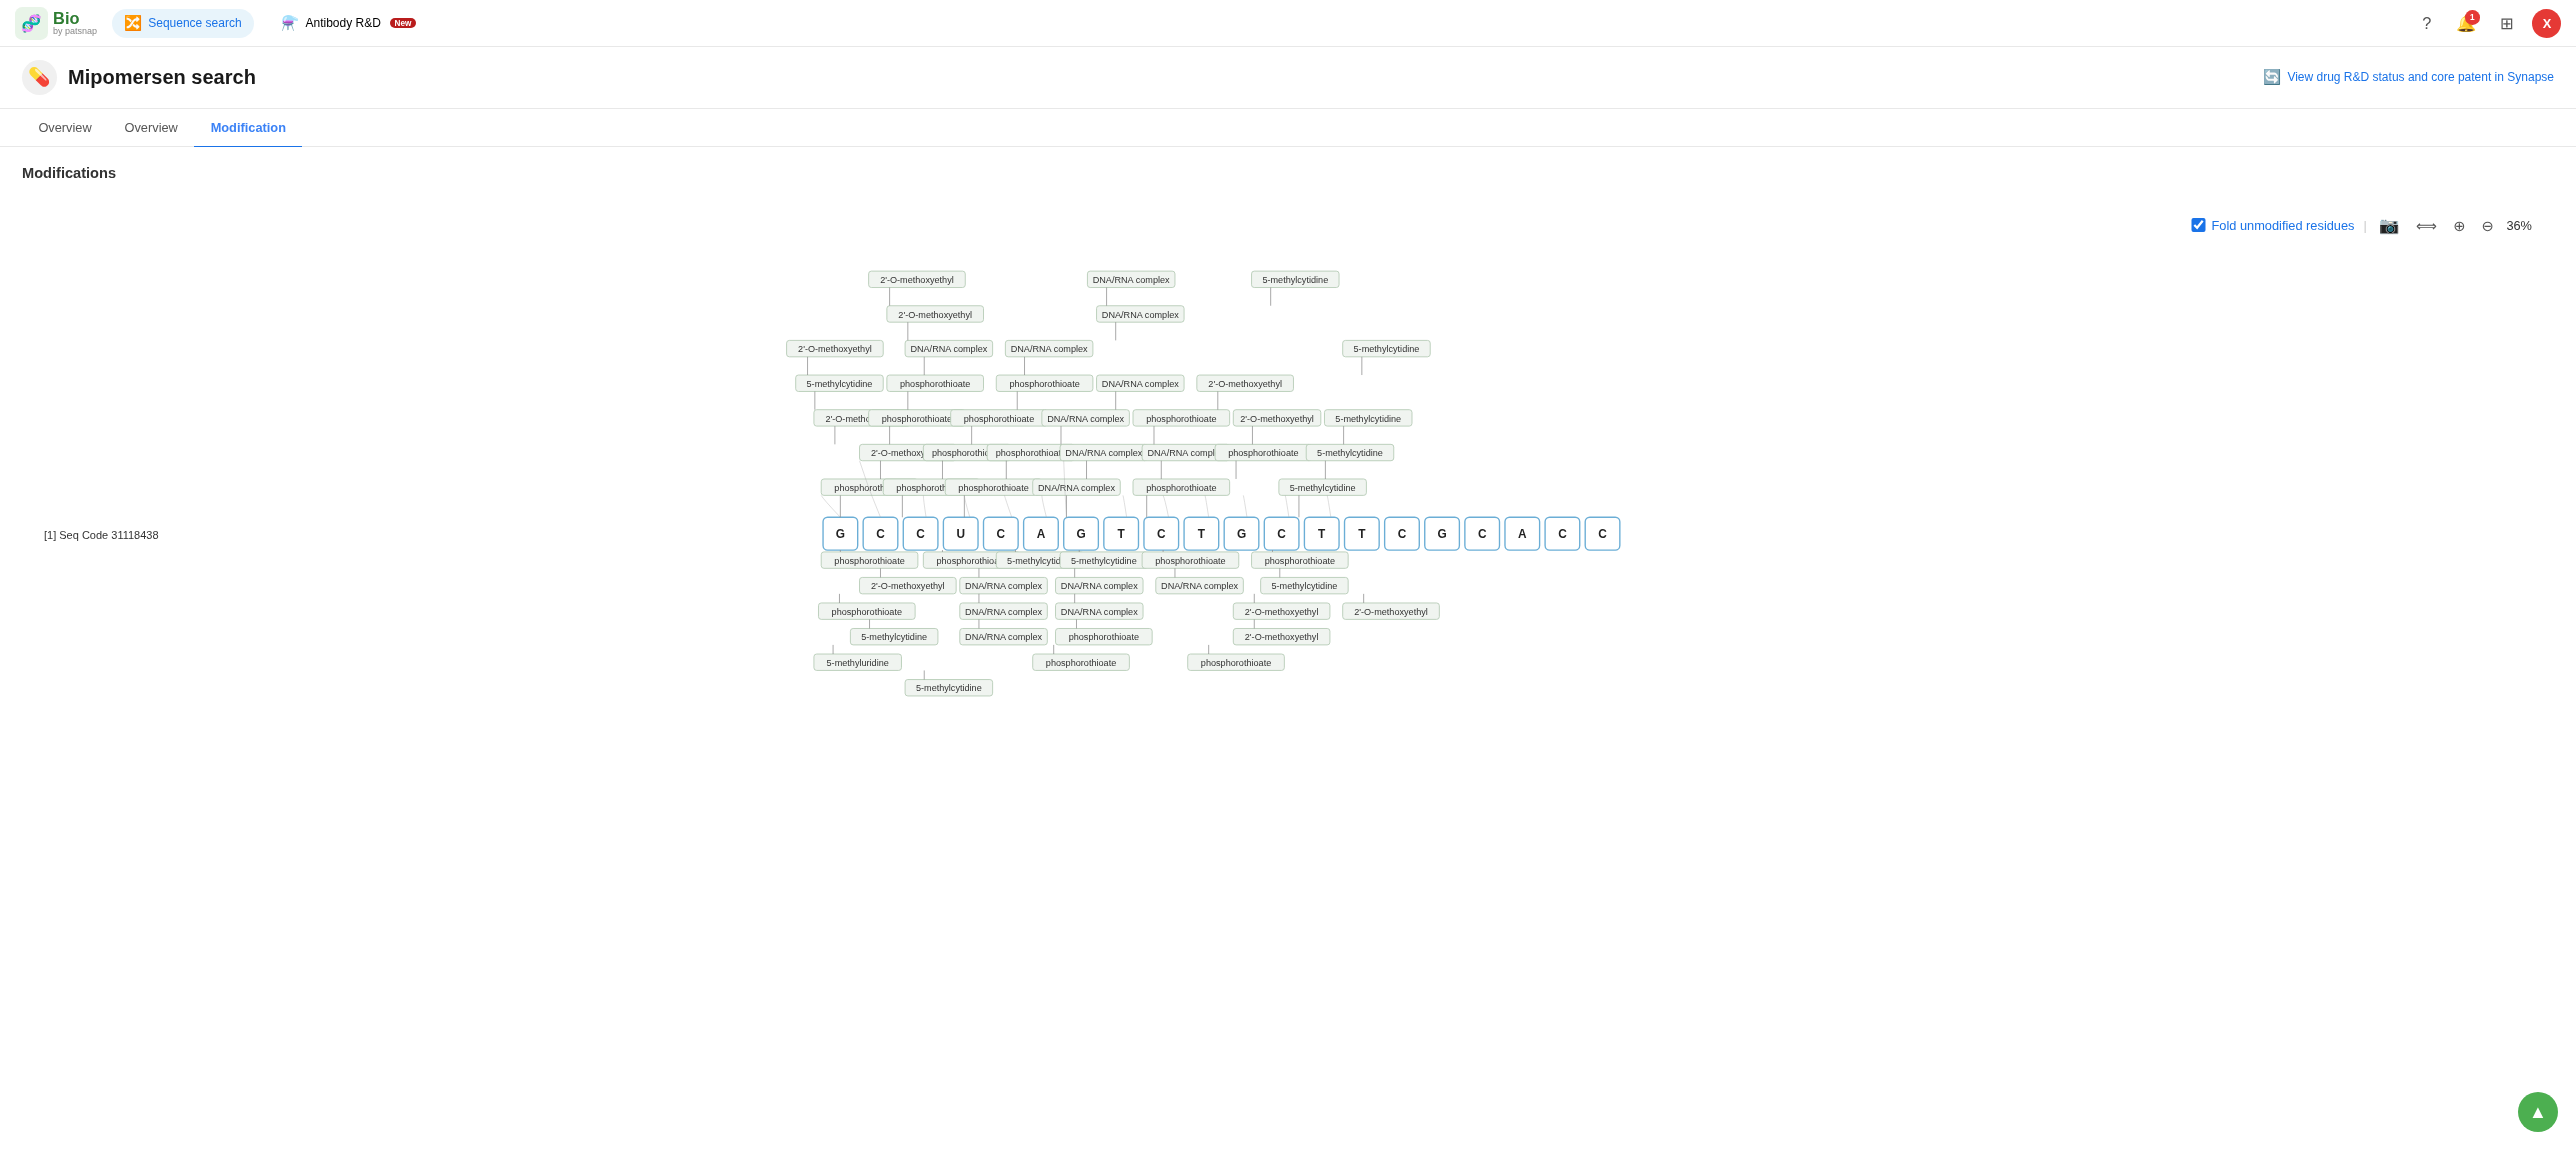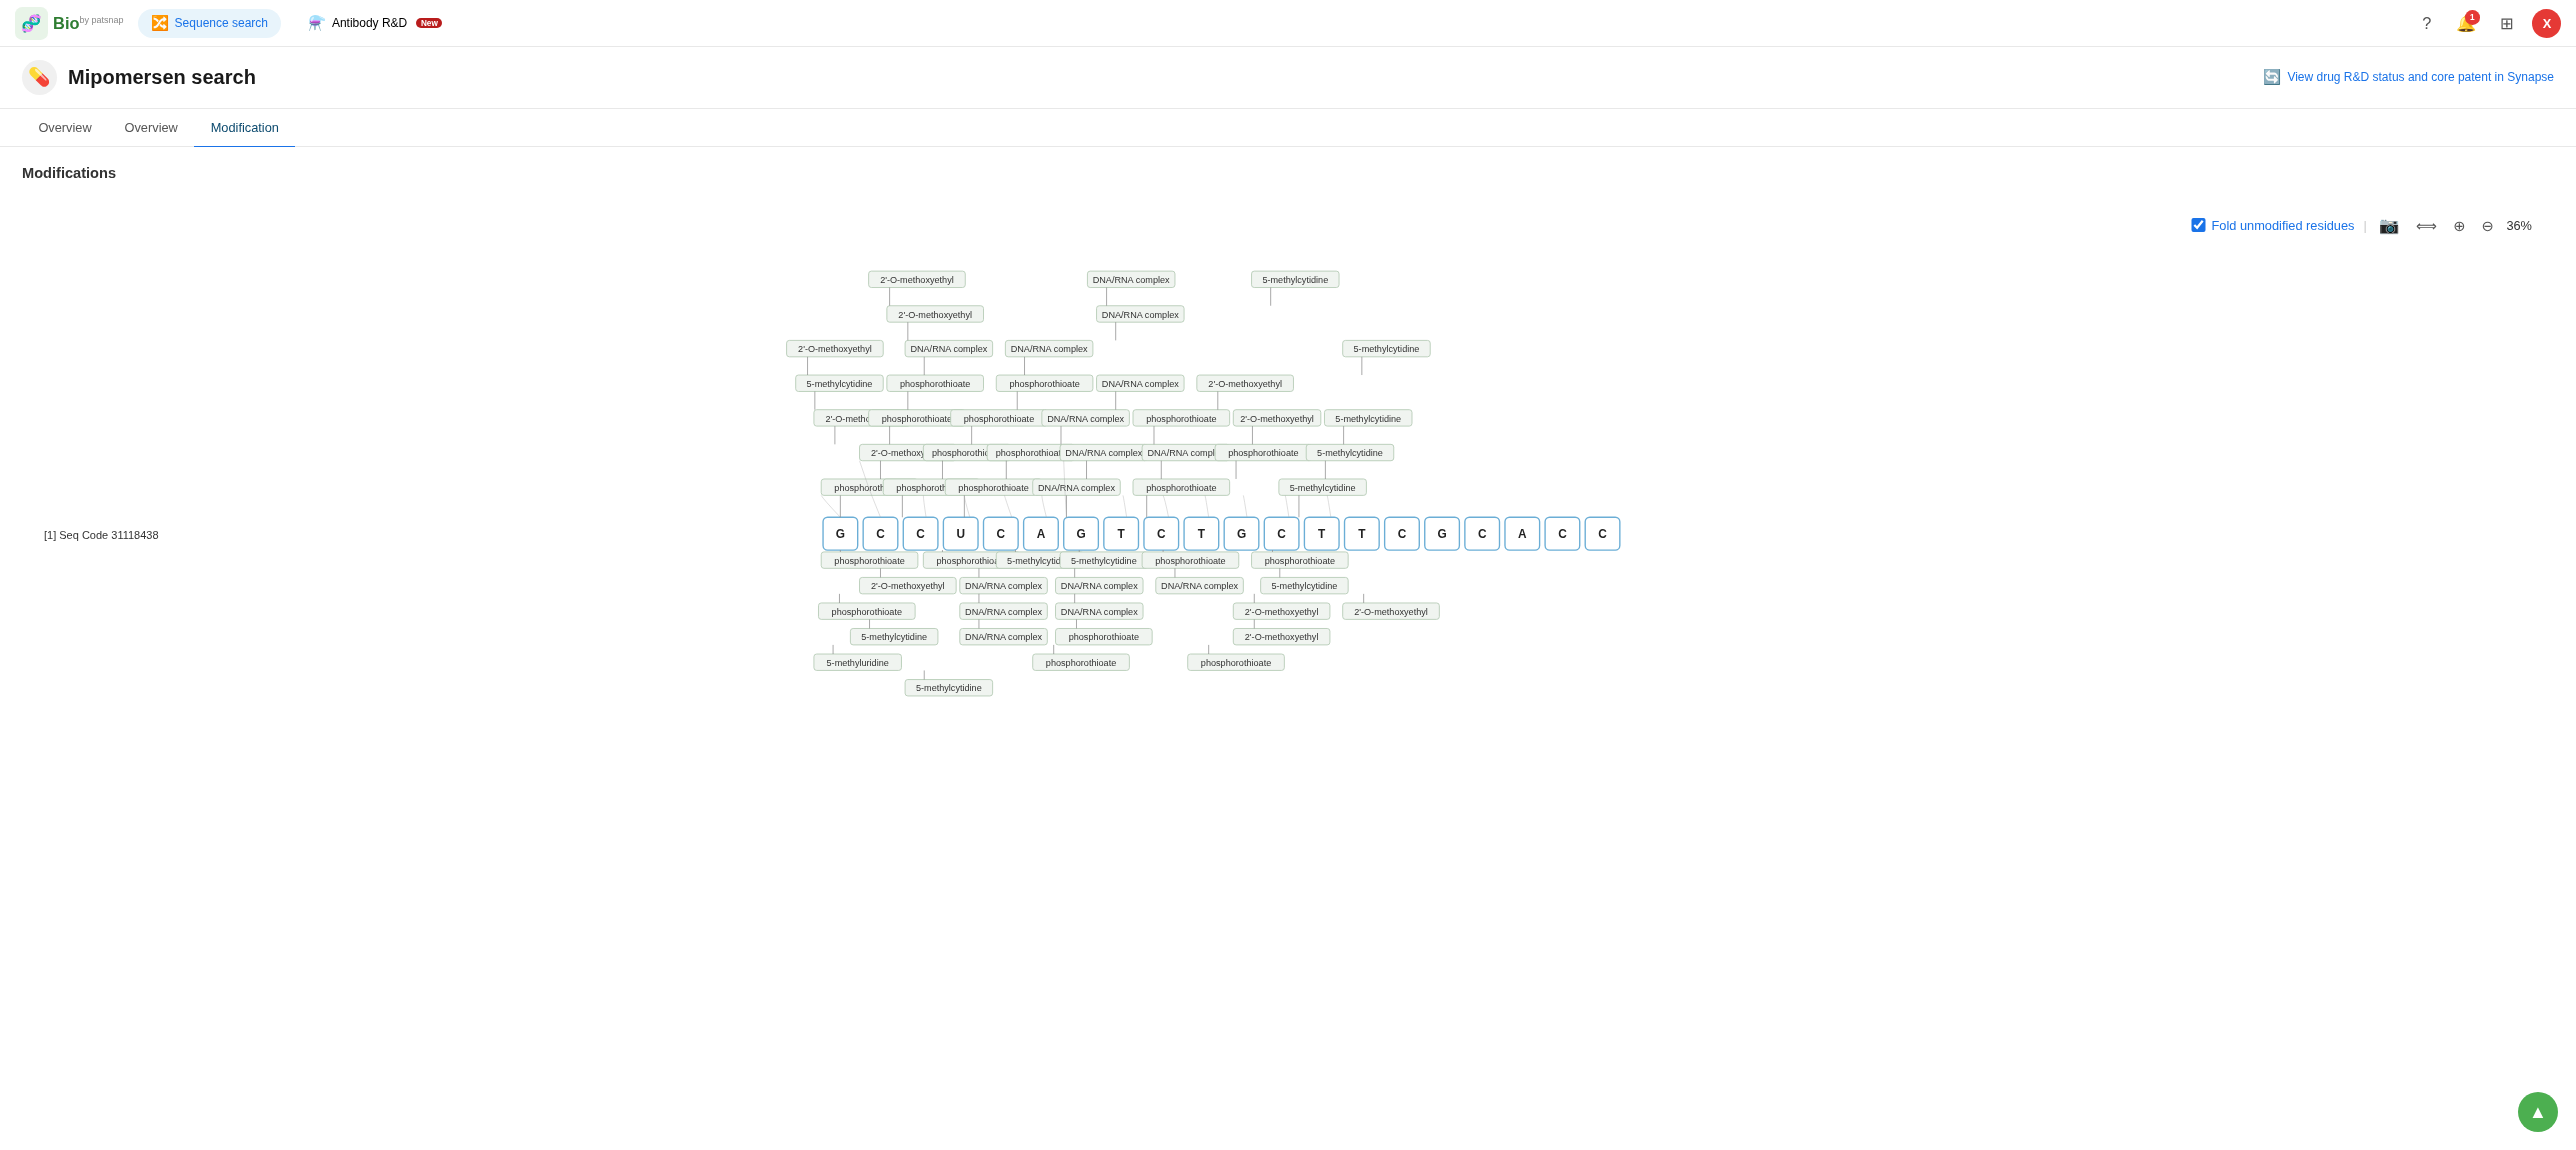--- a/index.html
+++ b/index.html
@@ -5,21 +5,21 @@
     * { box-sizing: border-box; margin: 0; padding: 0; }
     body { font-family: -apple-system, BlinkMacSystemFont, 'Segoe UI', Arial, sans-serif; background: #fff; color: #333; font-size: 12.8px; }
 
     
     .top-nav {
       display: flex; align-items: center; height: 47px;
       border-bottom: 0.9px solid #e8e8e8; padding: 0 14.6px; gap: 14.6px;
     }
     .logo-area { display: flex; align-items: center; gap: 5.5px; }
     .logo-icon { width: 33px; height: 33px; border-radius: 7.3px; background: #e8f4e8; display: flex; align-items: center; justify-content: center; font-size: 16.4px; }
-    .logo-text { display: flex; flex-direction: row; }
+    .logo-text { display: flex; flex-direction: column; }
     .logo-text .bio { font-size: 16.4px; font-weight: 700; color: #2e7d32; line-height: 1; }
     .logo-text .byline { font-size: 9px; color: #888; }
 
     .nav-btn {
       display: flex; align-items: center; gap: 5.5px;
       padding: 5.5px 12.8px; border-radius: 18px; cursor: pointer;
       font-size: 12px; border: none; background: transparent;
     }
     .nav-btn.active { background: #e8f4fb; color: #1a73e8; font-weight: 500; }
     .nav-btn .nav-icon { font-size: 14.6px; }
@@ -60,21 +60,21 @@
 
     
     .tab-bar {
       display: flex; align-items: center; gap: 0;
       border-bottom: 0.9px solid #e8e8e8; padding: 0 22px;
     }
     .tab-item {
       padding: 11px 16.4px; cursor: pointer; font-size: 12.8px; color: #555;
       border-bottom: 1.8px solid transparent; margin-bottom: -0.9px;
     }
-    .tab-item.active { color: #0c4a6e; border-bottom-color: #1a73e8; font-weight: 400; }
+    .tab-item.active { color: #3b82f6; border-bottom-color: #1a73e8; font-weight: 700; }
 
     
     .content { padding: 18px 22px; }
     .section-title { font-size: 14.6px; font-weight: 600; margin-bottom: 33px; }
 
     
     .viz-toolbar {
       display: flex; align-items: center; justify-content: flex-end;
       gap: 9px; padding: 0 22px; margin-bottom: 7.3px;
     }

